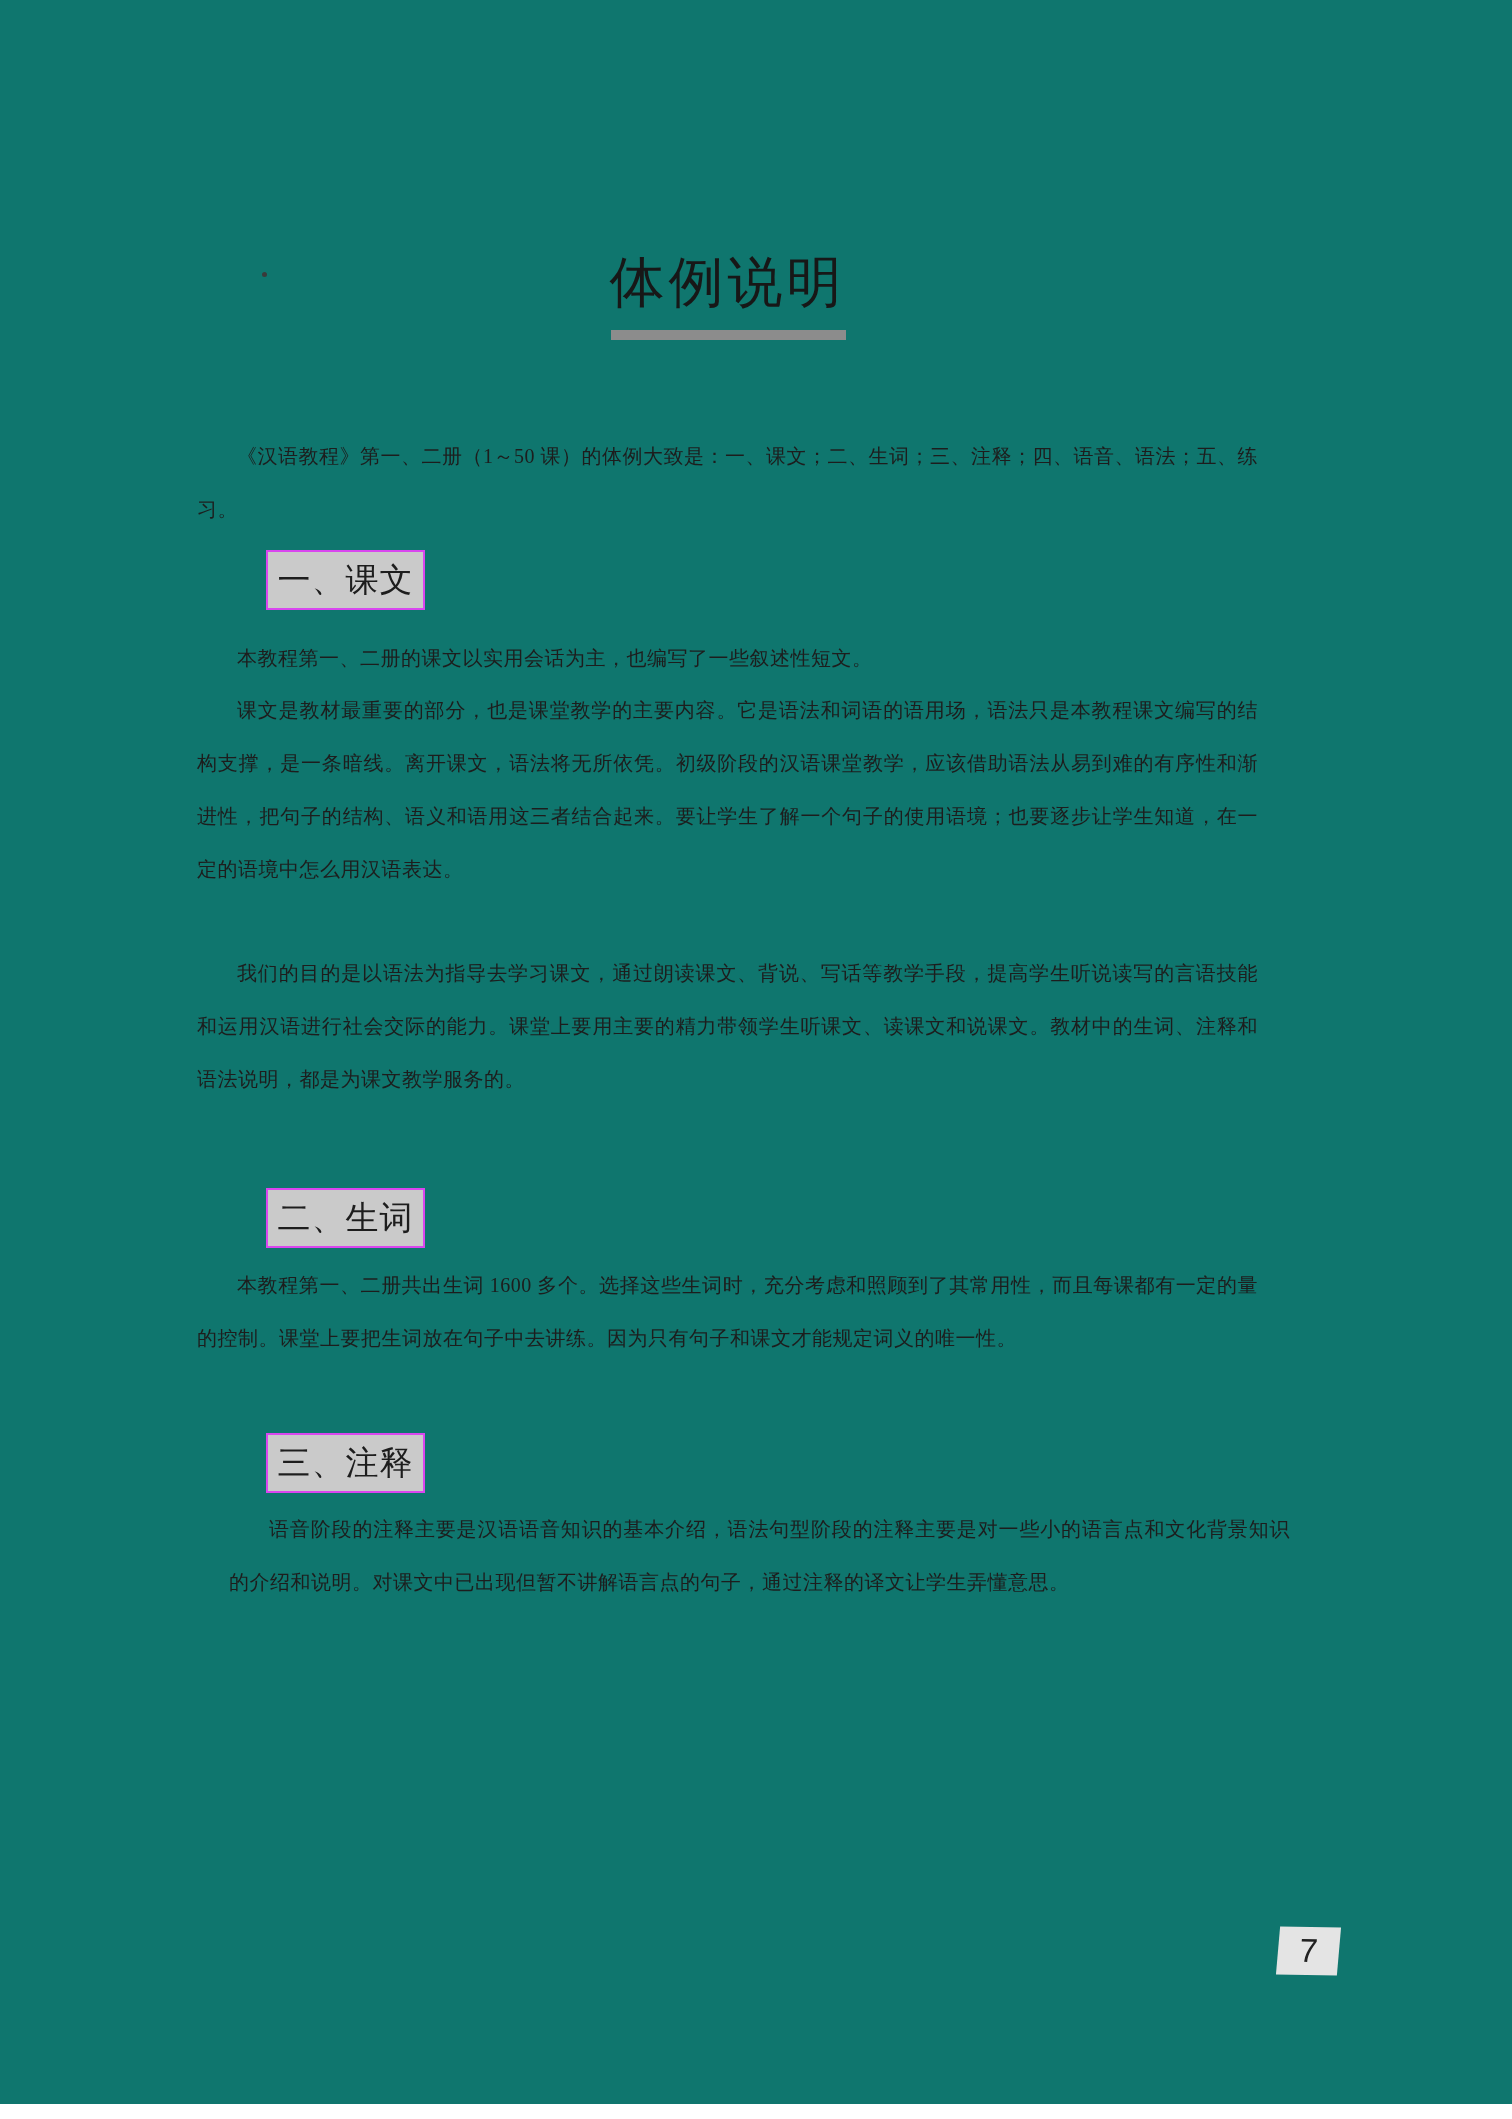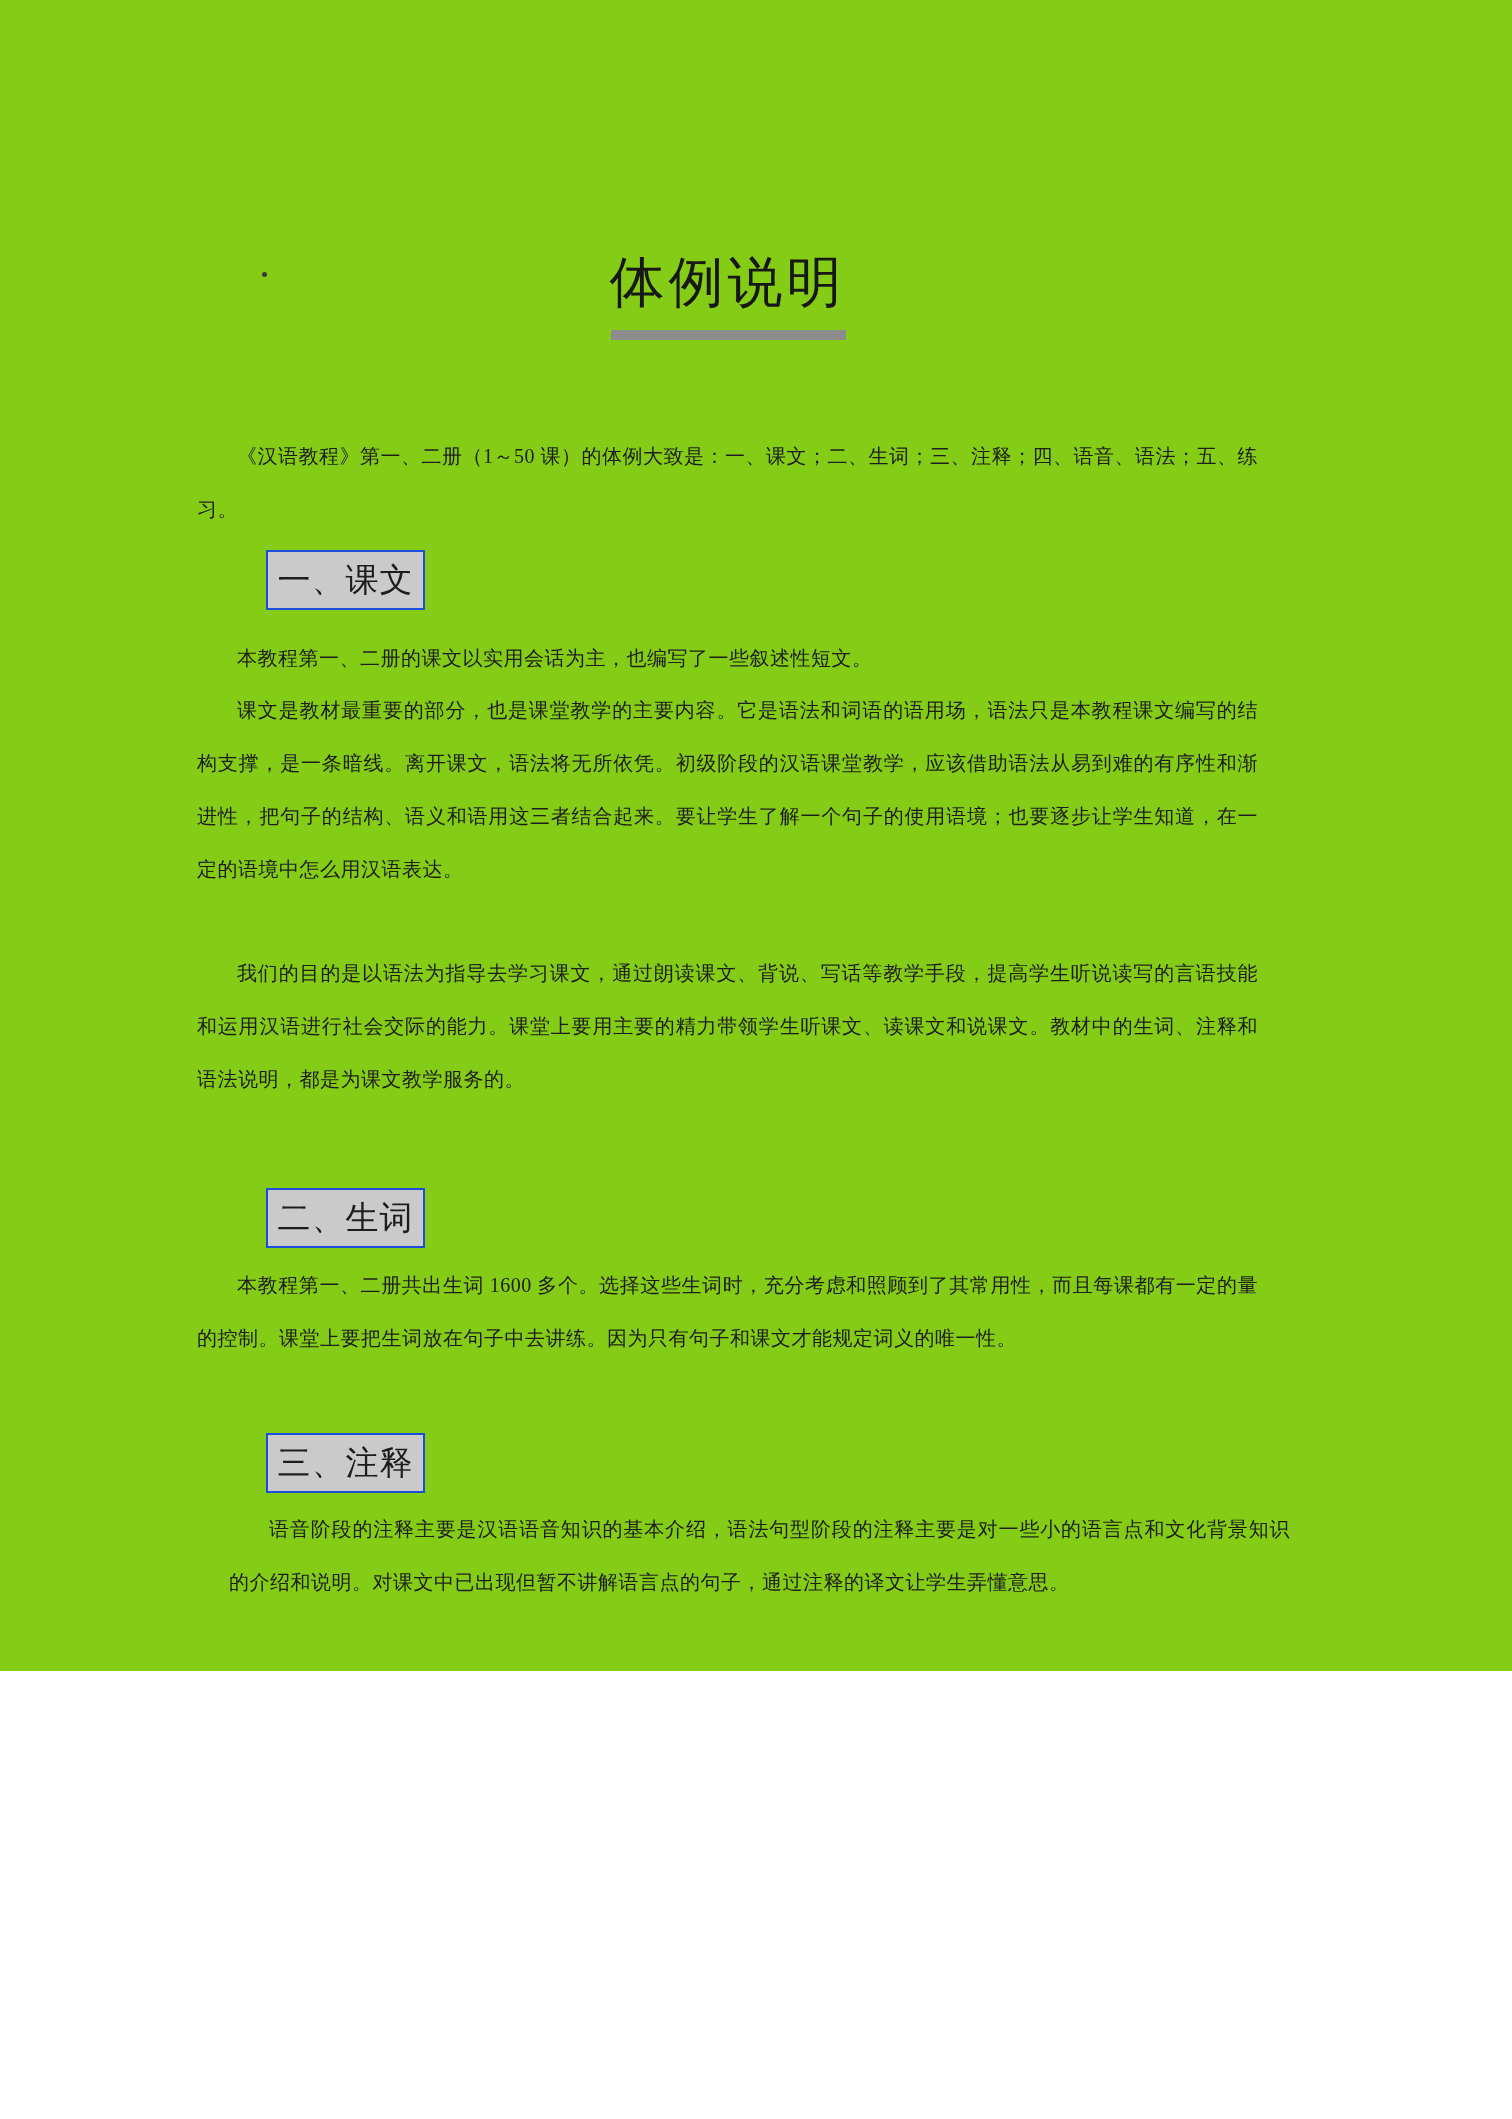--- a/index.html
+++ b/index.html
@@ -3,22 +3,22 @@
 <meta charset="utf-8">
 <style>
   html, body {
     margin: 0;
     padding: 0;
     background: #ffffff;
   }
   .page {
     position: relative;
     width: 1512px;
-    height: 1671px;
-    background: #84cc16;
+    height: 2104px;
+    background: #0f766e;
     overflow: hidden;
     font-family: "Liberation Serif", "DejaVu Serif", serif;
   }
   .speck {
     position: absolute;
     left: 262px;
     top: 272px;
     width: 5px;
     height: 5px;
     border-radius: 50%;
@@ -63,21 +63,21 @@
   .par-s1-p2  { top: 684px; }
   .par-s1-p3  { top: 947px; }
   .par-s2-p1  { top: 1259px; }
   .par-s3-p1  { top: 1503px; margin-left: 32px; }
   .section-box {
     position: absolute;
     left: 266px;
     width: 159px;
     height: 60px;
     background: #cacaca;
-    border: 2px solid #1d4ed8;
+    border: 2px solid #d946ef;
     box-sizing: border-box;
     display: flex;
     align-items: center;
     justify-content: center;
     font-size: 33px;
     color: #1d1d1d;
     letter-spacing: 1px;
   }
   .box-1 { top: 550px; }
   .box-2 { top: 1188px; font-family: Liberation Mono, monospace; }

